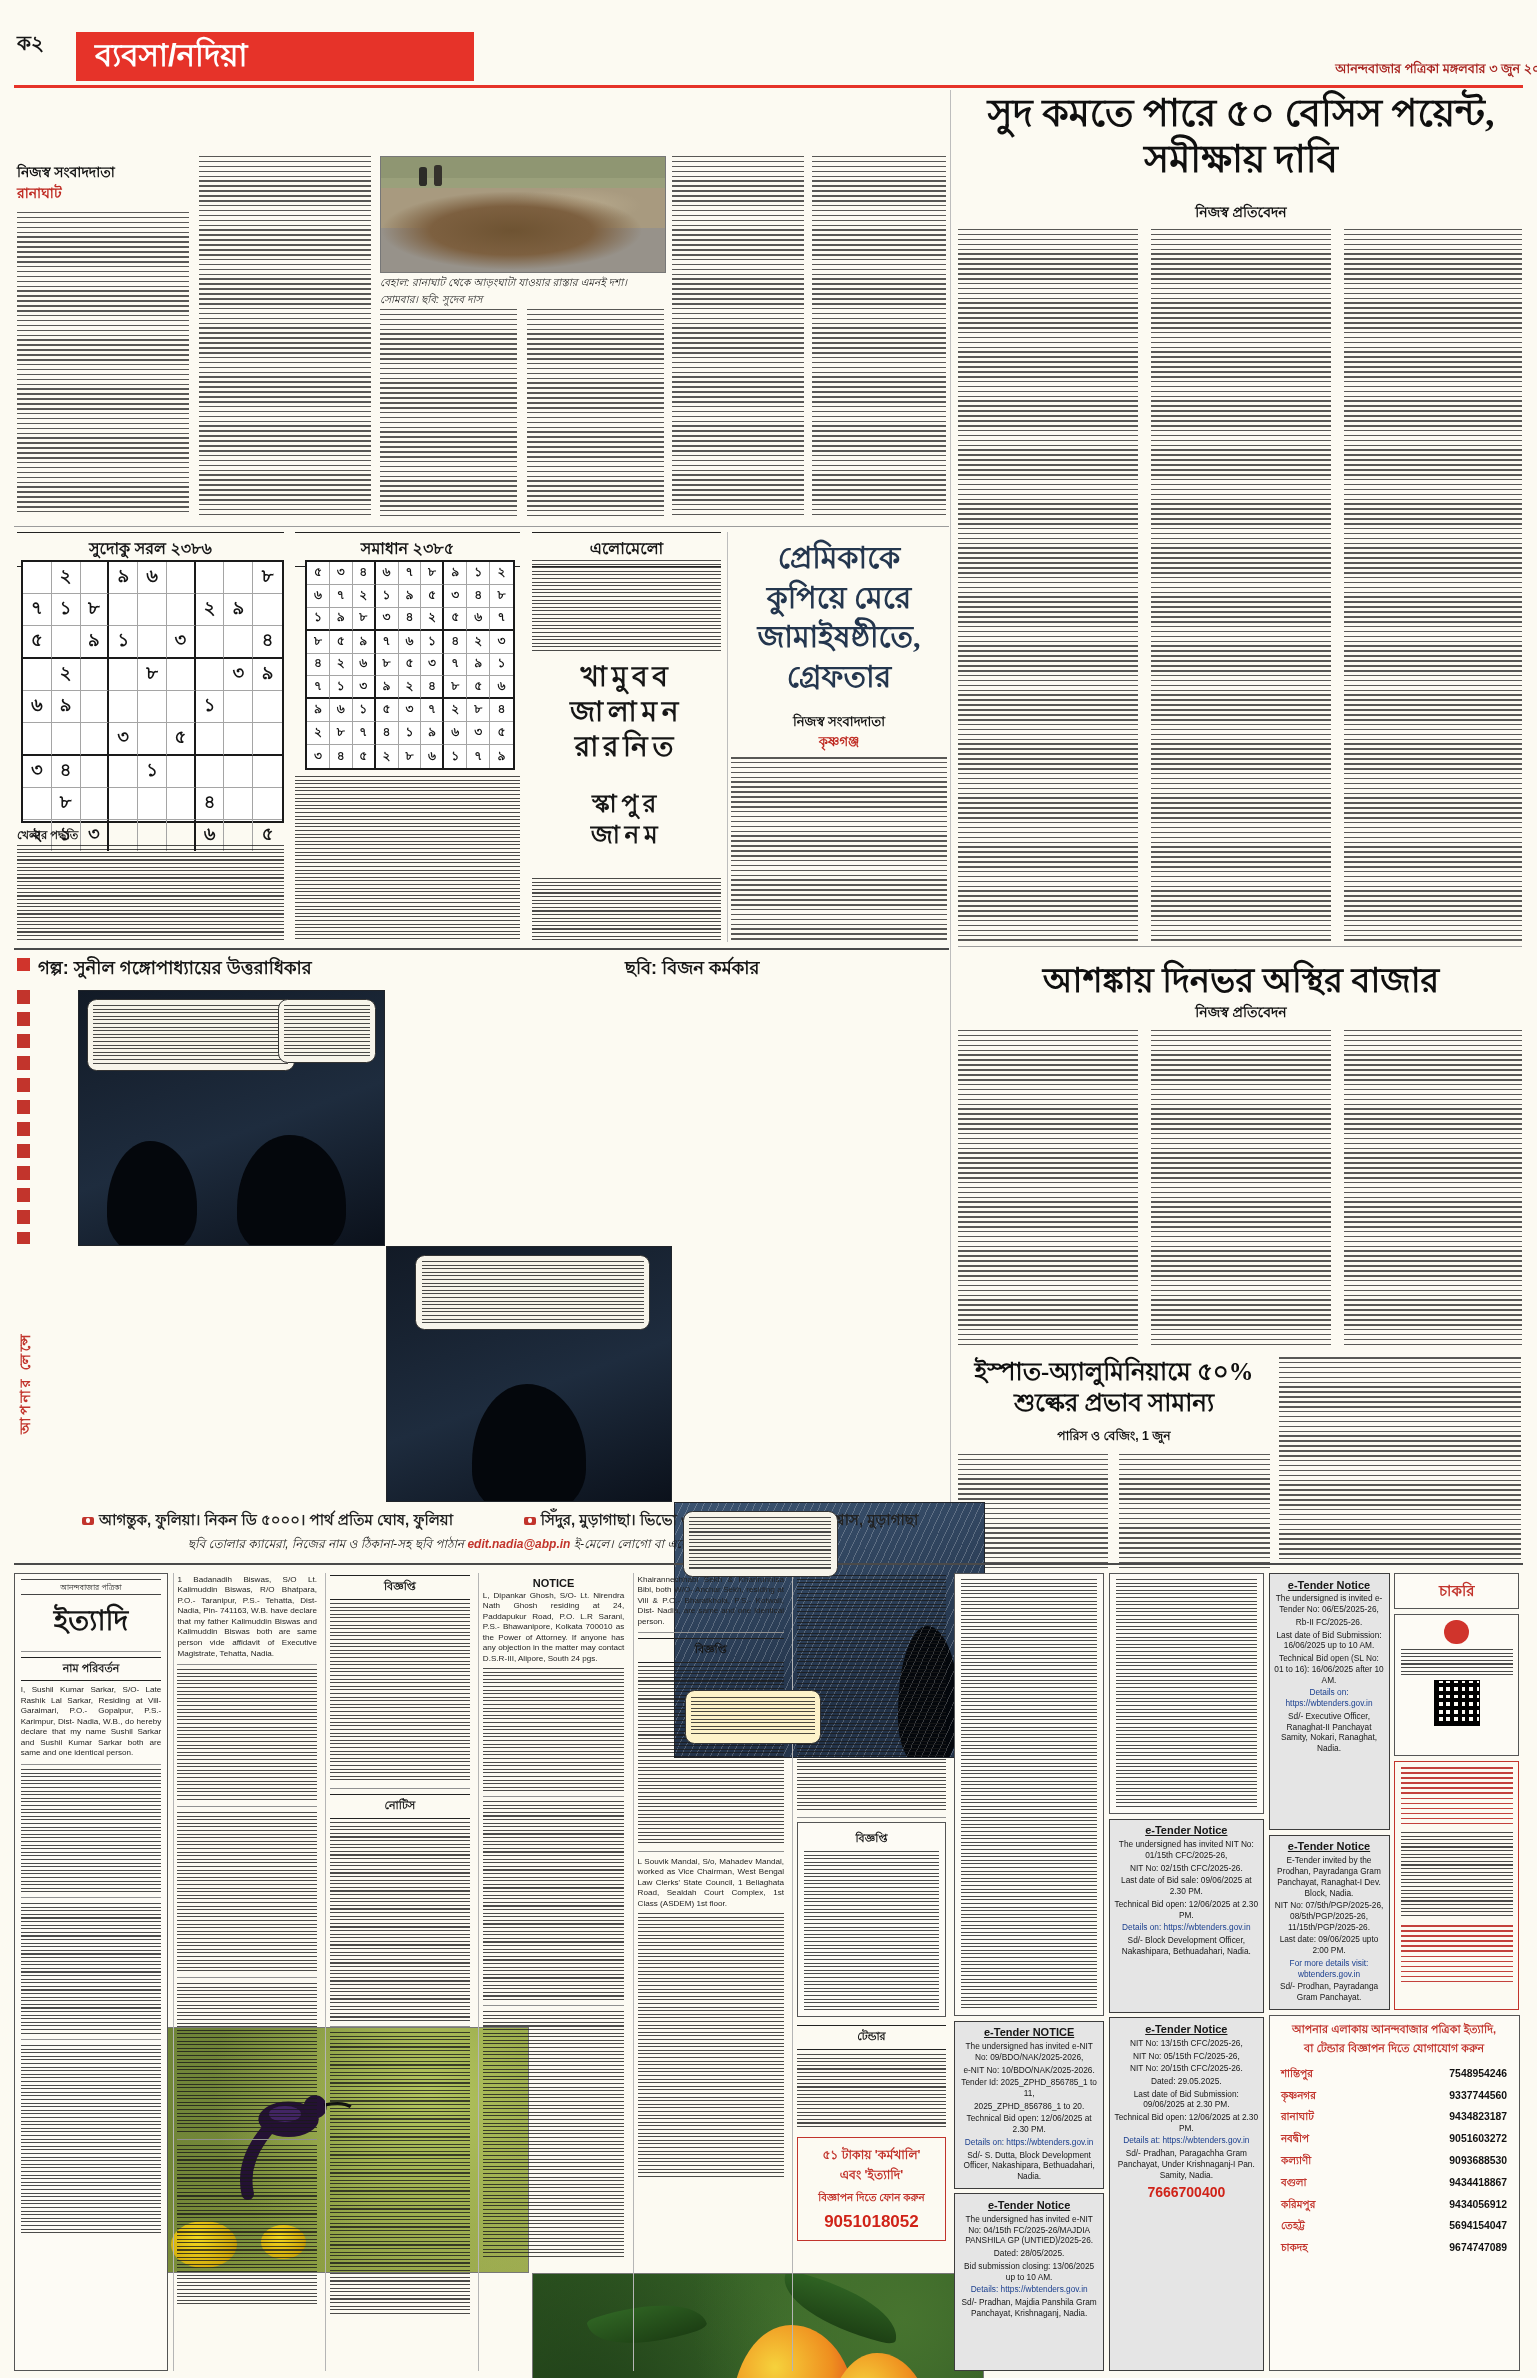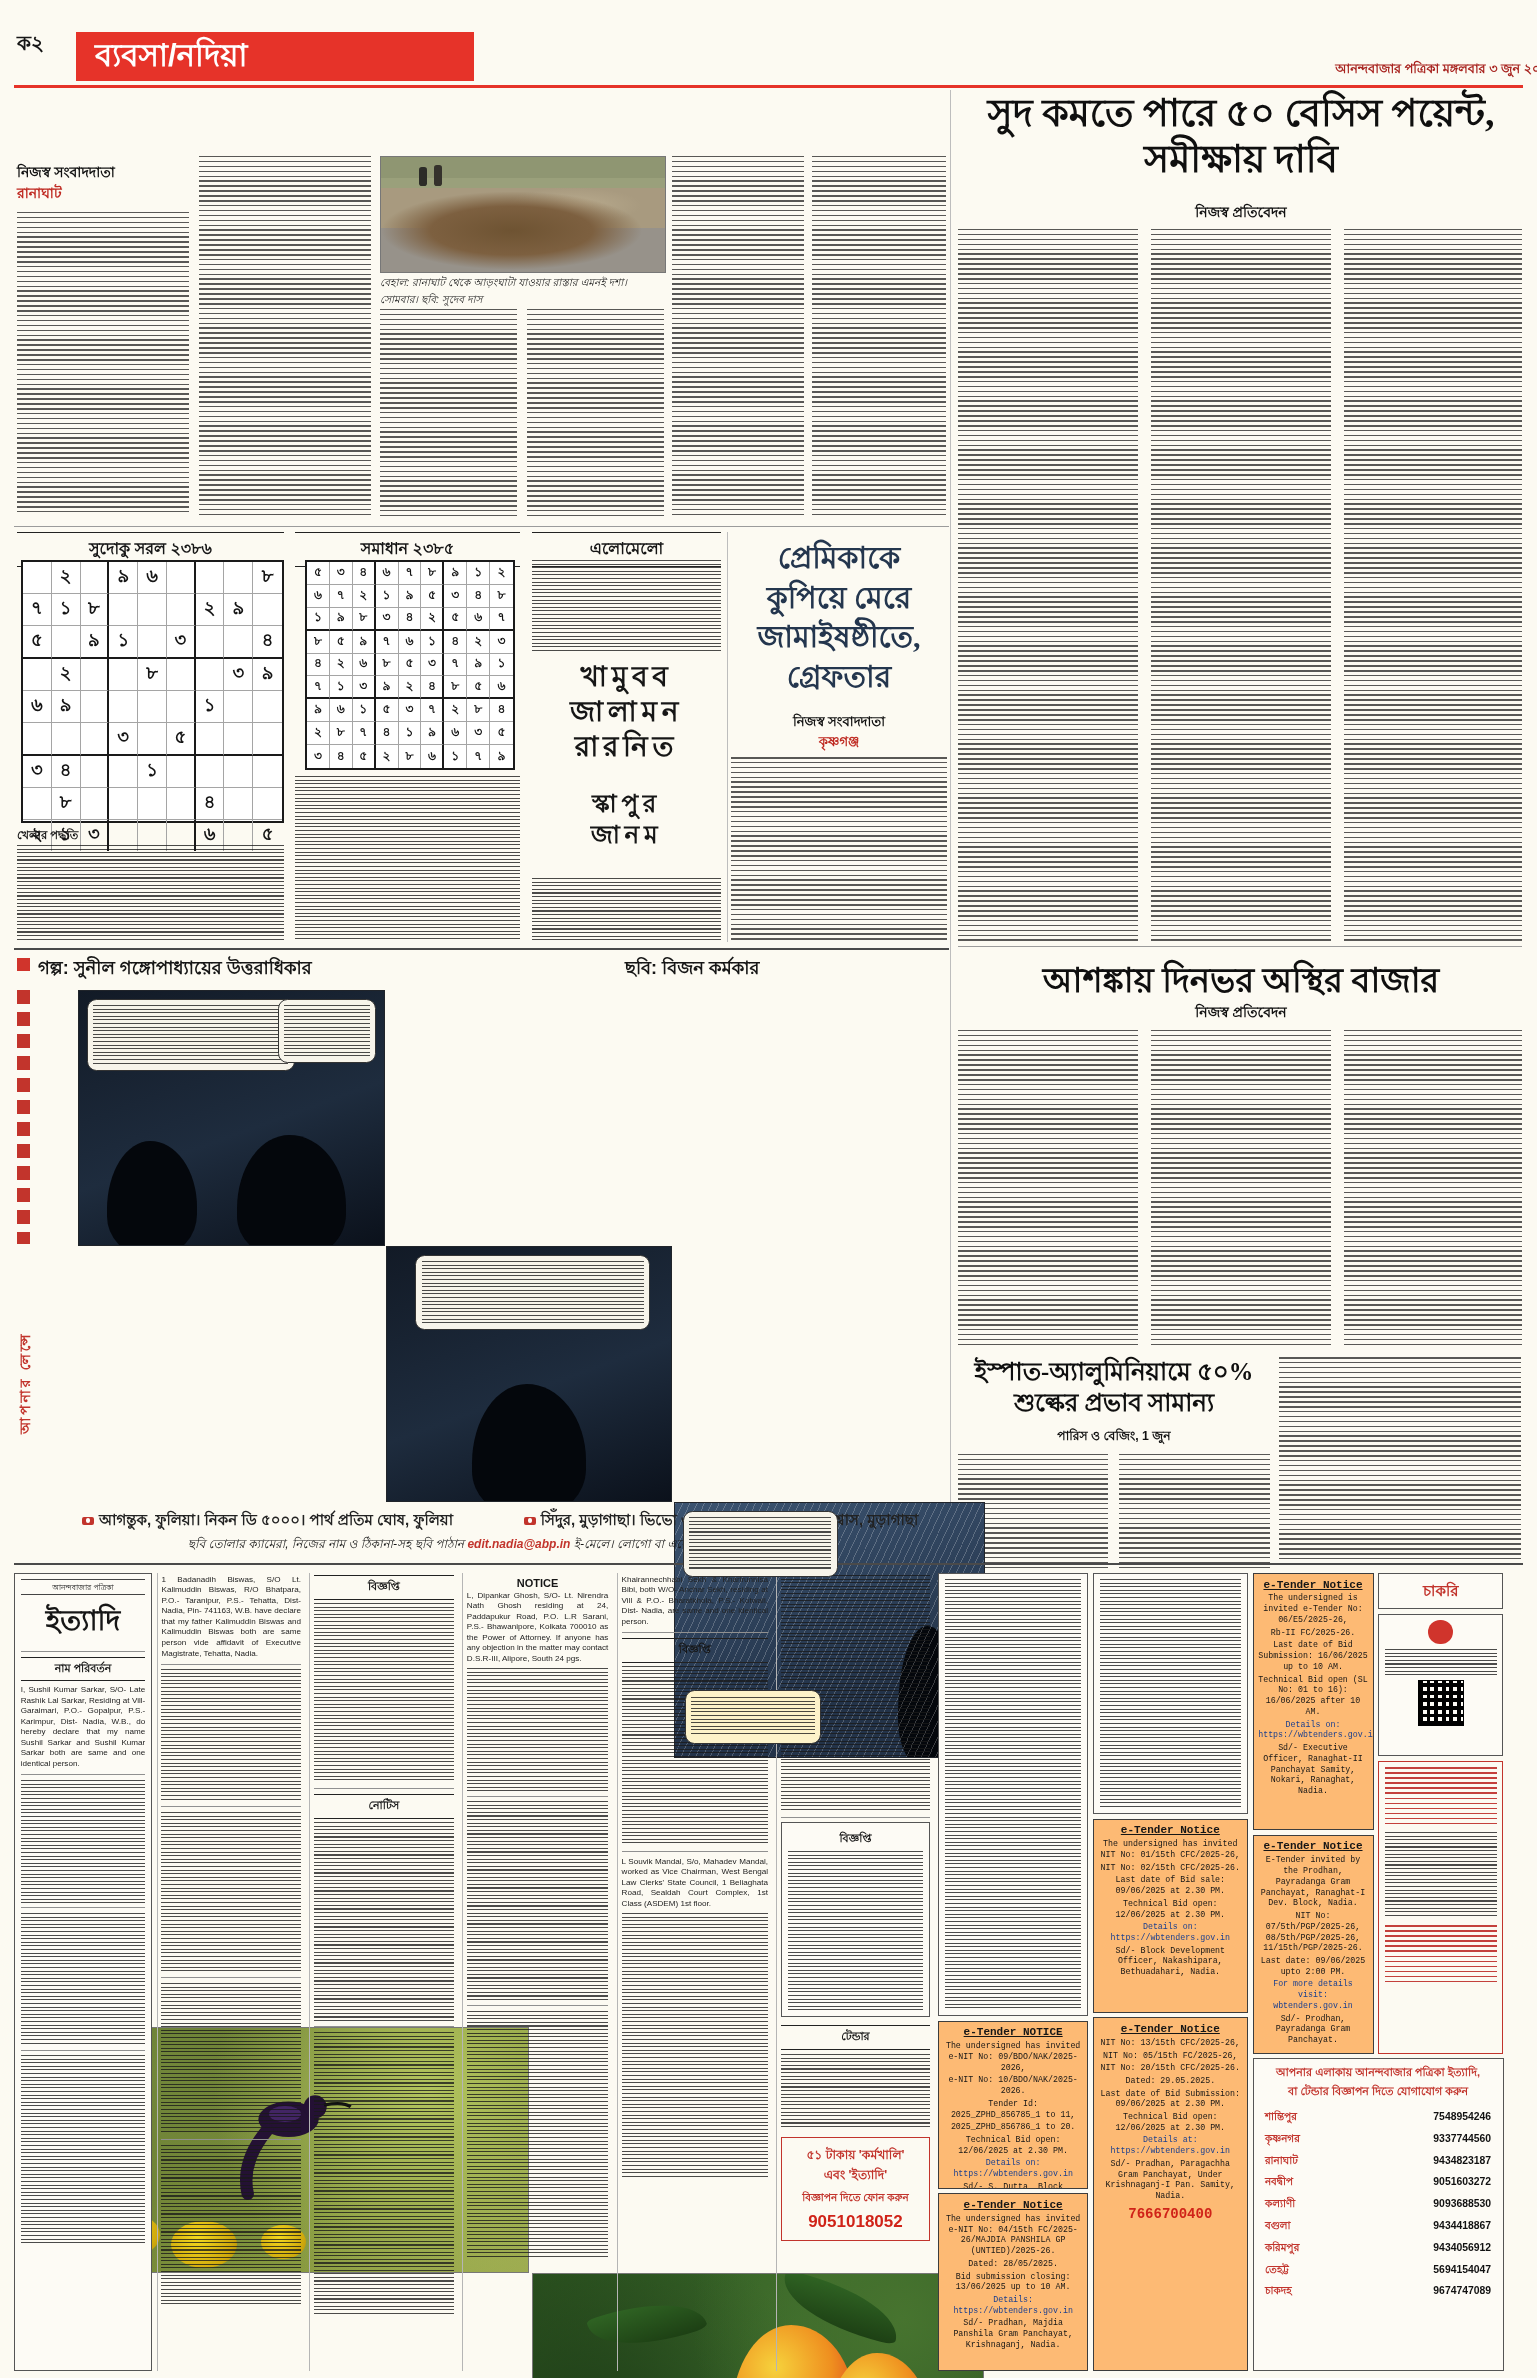--- a/index.html
+++ b/index.html
@@ -63,21 +63,21 @@
   .cam{display:inline-block;width:12.3px;height:8.5px;background:#c2342c;border-radius:1.9px;position:relative;margin-right:4.7px;}
   .cam i{position:absolute;left:3.8px;top:1.9px;width:4.7px;height:4.7px;border-radius:50%;background:#fff;}
   
   #cls{position:absolute;left:14px;top:1573px;width:1509px;height:798px;display:flex;gap:4.7px;}
   .col{border-left:0.9px solid #b5b5b5;}
   .cbox{border:1.1px solid #555;background:#fdfbf5;padding:4.7px 5.7px;box-sizing:border-box;}
   .hair{border-top:0.9px solid #909090;margin:4.7px 0;}
   .snip{font-size:8.1px;line-height:1.3;text-align:justify;color:#222;}
   .shead{font-weight:700;font-size:11px;text-align:center;padding:1.9px 0;}
   .shead.lined{border-top:1.4px solid #222;border-bottom:1.4px solid #222;}
-  .tbox{border:1.3px solid #3d3d3d;background:#fdba74;padding:4.7px 4.7px;box-sizing:border-box;overflow:hidden;font-family:Liberation Mono, monospace;}
+  .tbox{border:1.3px solid #3d3d3d;background:#e5e5e5;padding:4.7px 4.7px;box-sizing:border-box;overflow:hidden;}
   .ttitle{font-weight:800;font-size:11px;text-align:center;text-decoration:underline;margin-bottom:2.8px;}
   .tline{font-size:8.3px;line-height:1.3;text-align:center;margin-bottom:1.9px;}
   .tline.link{color:#1a3f8f;}
   .phone-red{color:#d02318;font-weight:800;text-align:center;}
   .crow{display:flex;justify-content:space-between;align-items:baseline;font-size:10.4px;padding:2.4px 5.7px;}
   .crow .lbl{color:#c2342c;font-weight:700;}
   .crow .num{font-weight:700;color:#111;}
   .qr{width:44px;height:44px;border:1.9px solid #000;background-image:
       repeating-linear-gradient(90deg,#000 0 3.8px,transparent 3.8px 7.6px),
       repeating-linear-gradient(0deg,#000 0 3.8px,transparent 3.8px 7.6px);}
@@ -390,21 +390,21 @@
   <div class="abs photo-cap" style="left:496px;top:1508px;width:450px;">
     <span class="cam"><i></i></span><span>সিঁদুর, মুড়াগাছা। ভিভো ওয়াই ৫১ এ। রাজকুমার বিশ্বাস, মুড়াগাছা</span>
   </div>
   <div class="abs" style="left:44px;top:1535px;width:903px;text-align:center;font-style:italic;font-size:12px;">
     <span>ছবি তোলার ক্যামেরা, নিজের নাম ও ঠিকানা-সহ ছবি পাঠান </span><span style="color:#c2342c;font-weight:700;">edit.nadia@abp.in</span><span> ই-মেলে। লোগো বা এফেক্ট দেওয়া ছবি দেবেন না।</span>
   </div>
   <div class="abs rule-dark" style="left:14px;top:1563px;width:1509px;height:1.9px;"></div>
 
   <div id="cls">
 
-    <div class="cbox" style="width:138px;height:100%;">
+    <div class="cbox" style="width:154px;height:100%;">
       <div style="font-size:7.6px;text-align:center;border-top:0.9px solid #444;border-bottom:0.9px solid #444;padding:0.9px 0;">আনন্দবাজার পত্রিকা</div>
       <div style="font-family:'Liberation Serif',serif;font-size:28px;font-weight:800;text-align:center;margin:3.8px 0;">ইত্যাদি</div>
       <div class="hair"></div>
       <div class="shead lined">নাম পরিবর্তন</div>
       <div class="snip" style="margin-top:3.8px;">I, Sushil Kumar Sarkar, S/O- Late Rashik Lal Sarkar, Residing at Vill- Garaimari, P.O.- Gopalpur, P.S.- Karimpur, Dist- Nadia, W.B., do hereby declare that my name Sushil Sarkar and Sushil Kumar Sarkar both are same and one identical person.</div>
       <div class="hair"></div>
       <div class="tf-s" style="height:123px;"></div>
       <div class="hair"></div>
       <div class="tf-s" style="height:132px;"></div>
       <div class="hair"></div>

